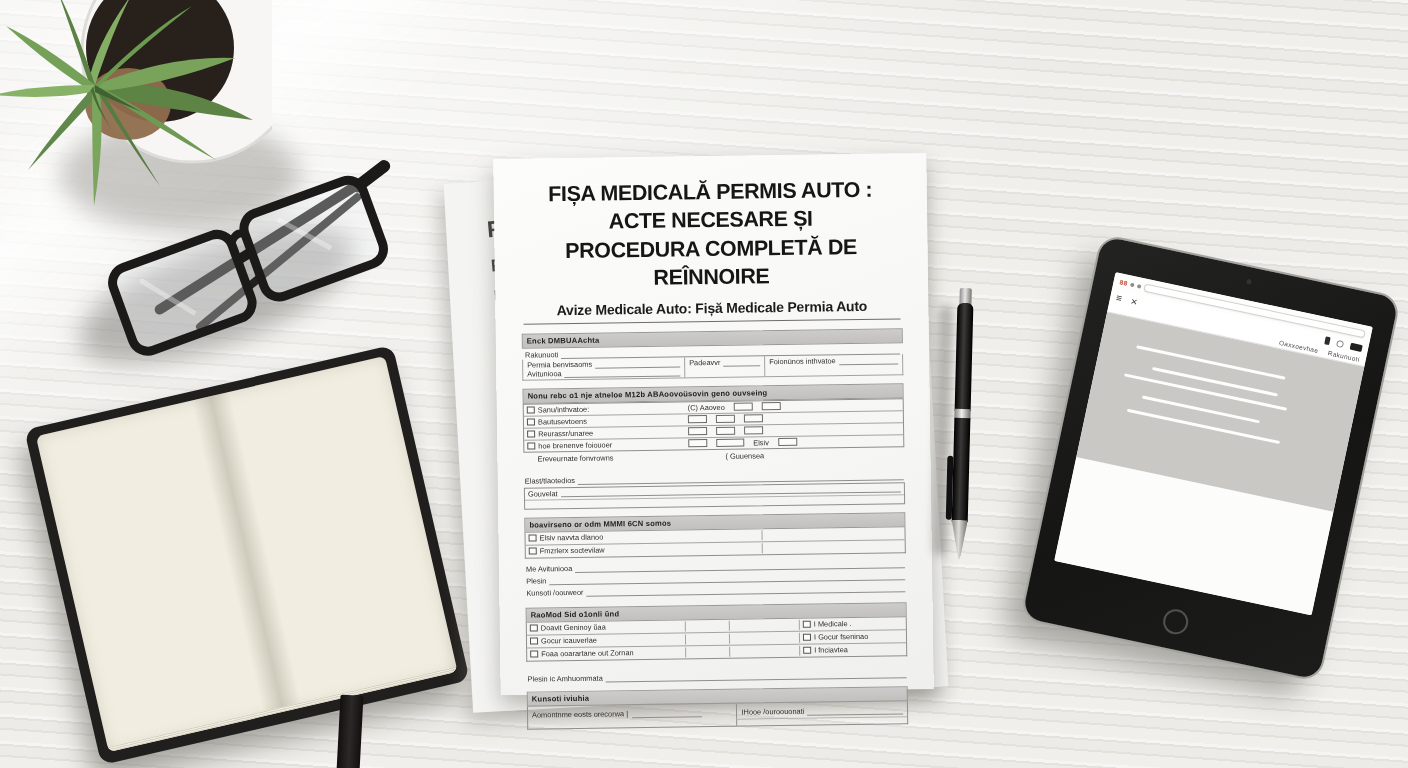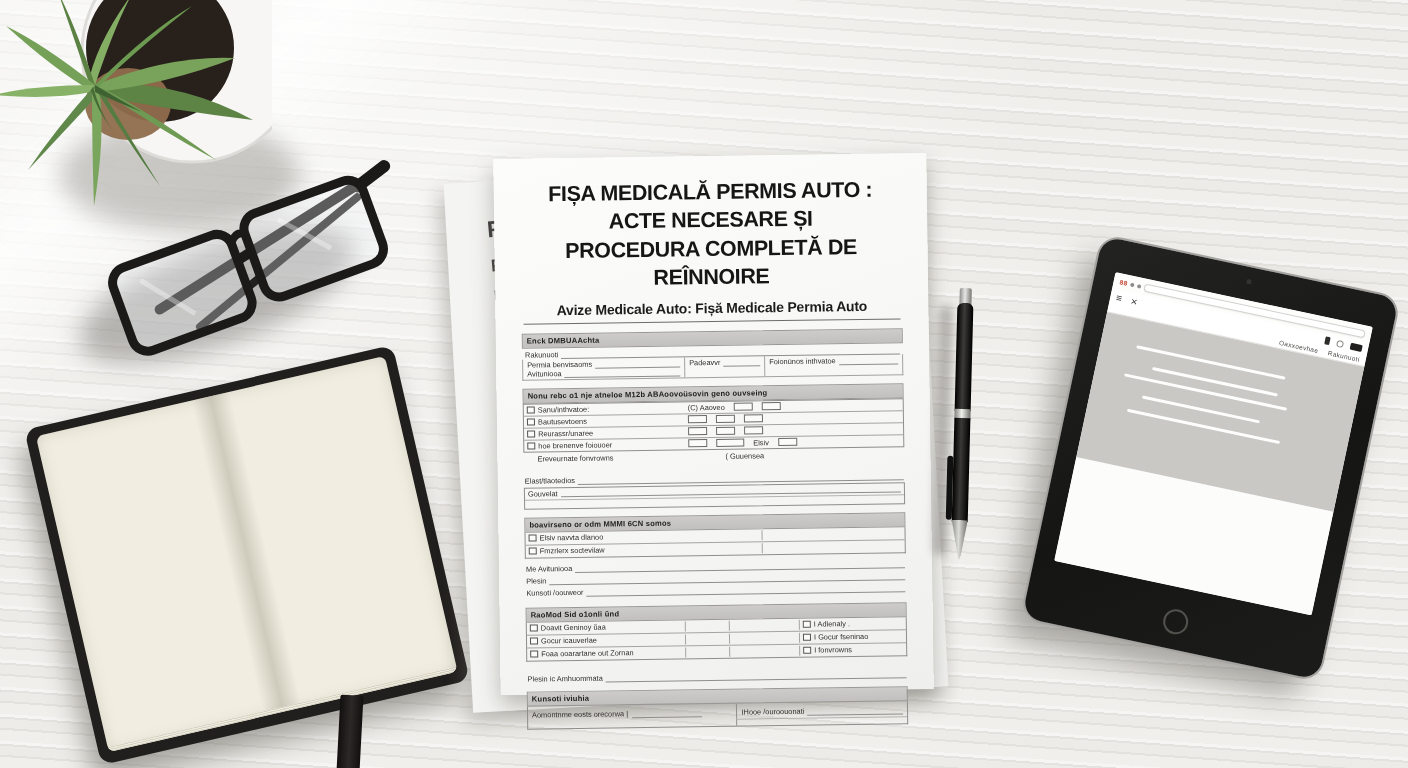--- a/index.html
+++ b/index.html
@@ -370,41 +370,41 @@
 
       <div class="bar">RaoMod Sid o1onli ŭnd</div>
       <div class="tblbox" style="border-top:none;">
         <div class="rowline">
           <span class="cb"></span>
           <span style="flex:1;">Doavit Geninoy ŭaa</span>
           <span class="s6-cell" style="width:44px; height:10px;"></span>
           <span class="s6-cell" style="width:70px; height:10px;"></span>
           <span class="s6-cell s6-right">
             <span class="cb"></span>
-            <span>I Adlenaly .</span>
+            <span>I Medicale .</span>
           </span>
         </div>
         <div class="rowline">
           <span class="cb"></span>
           <span style="flex:1;">Gocur icauverlae</span>
           <span class="s6-cell" style="width:44px; height:10px;"></span>
           <span class="s6-cell" style="width:70px; height:10px;"></span>
           <span class="s6-cell s6-right">
             <span class="cb"></span>
             <span>I Gocur fseninao</span>
           </span>
         </div>
         <div class="rowline">
           <span class="cb"></span>
           <span style="flex:1;">Foaa ooarartane out Zornan</span>
           <span class="s6-cell" style="width:44px; height:10px;"></span>
           <span class="s6-cell" style="width:70px; height:10px;"></span>
           <span class="s6-cell s6-right">
             <span class="cb"></span>
-            <span>I fonvrowns</span>
+            <span>I fnciavtea</span>
           </span>
         </div>
       </div>
 
       <div class="gap13"></div>
 
       <div class="fl" style="padding:0 1px;">
         <span class="lbl">Plesin ic Amhuommata</span>
         <span class="fill"></span>
       </div>

